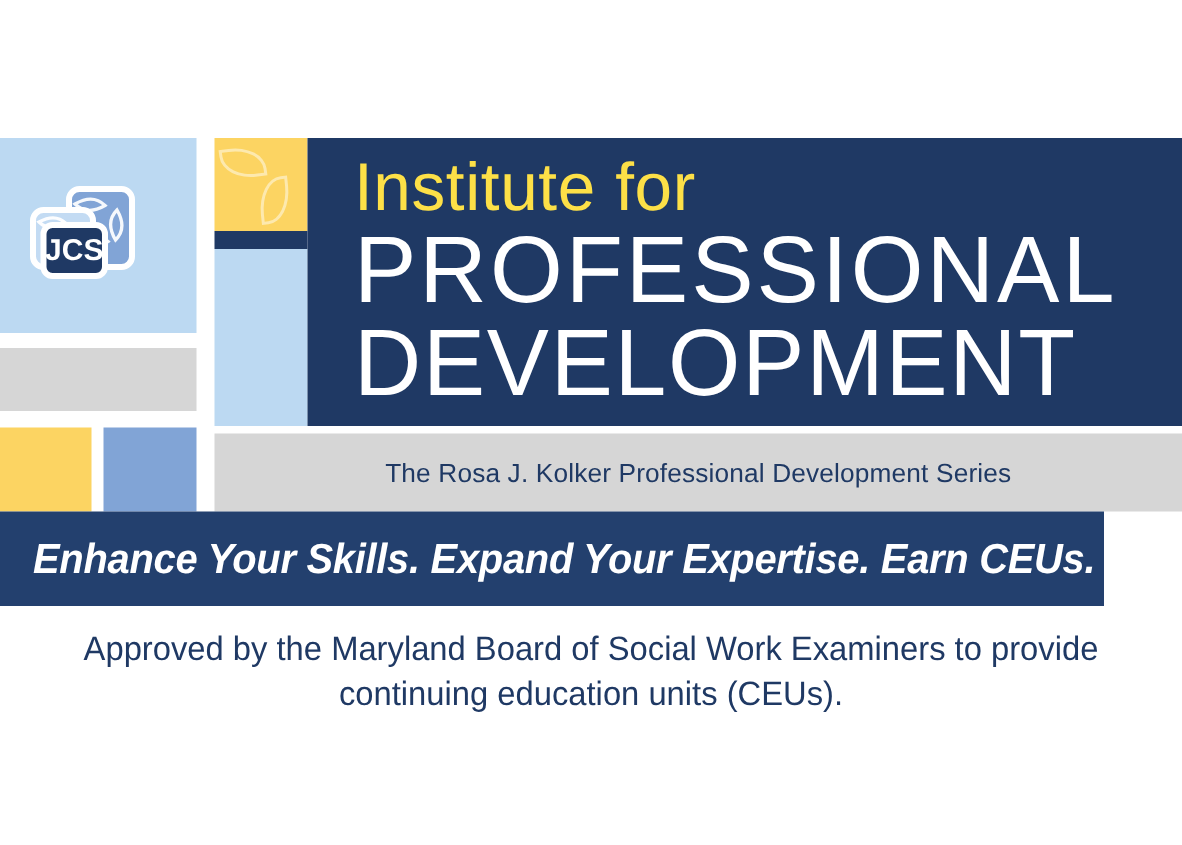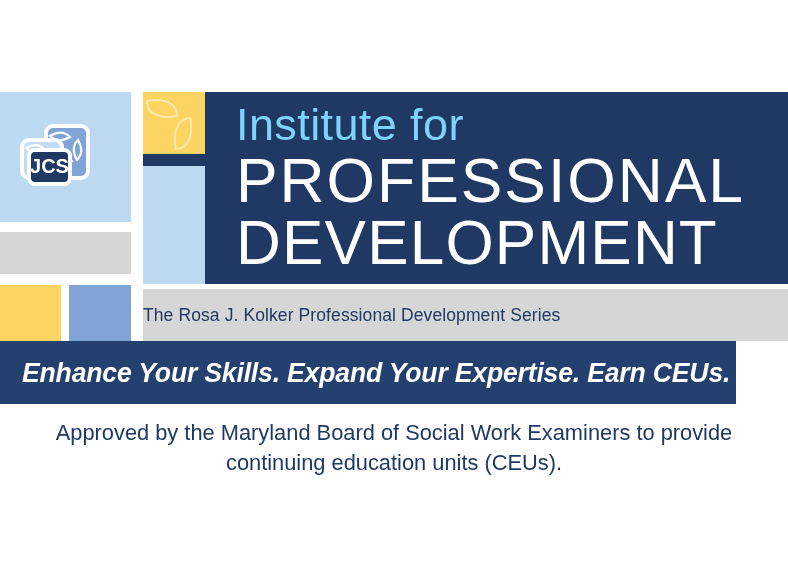--- a/index.html
+++ b/index.html
@@ -111,21 +111,21 @@
     top: 92px;
     width: 583px;
     height: 192px;
     background: #1f3964;
   }
 
   .title-institute {
     position: absolute;
     left: 31px;
     top: 10px;
-    color: #7dd3fc;
+    color: #fde047;
     font-size: 45px;
     font-weight: 400;
     letter-spacing: 0.4px;
     line-height: 1;
     white-space: nowrap;
   }
 
   .title-professional {
     position: absolute;
     left: 31px;
@@ -157,21 +157,21 @@
   
   .series-band {
     position: absolute;
     left: 143px;
     top: 289px;
     width: 645px;
     height: 52px;
     background: #d6d6d6;
     display: flex;
     align-items: center;
-    justify-content: flex-start;
+    justify-content: center;
   }
   .series-band-text {
     color: #1f3964;
     font-size: 17.5px;
     font-weight: 400;
     letter-spacing: 0.1px;
     white-space: nowrap;
   }
 
   

